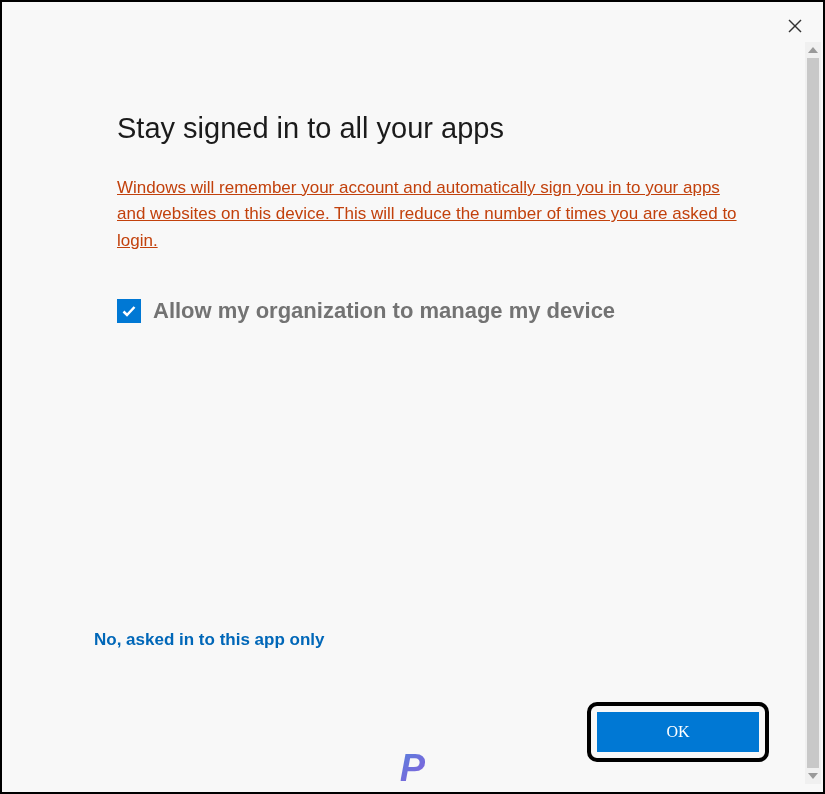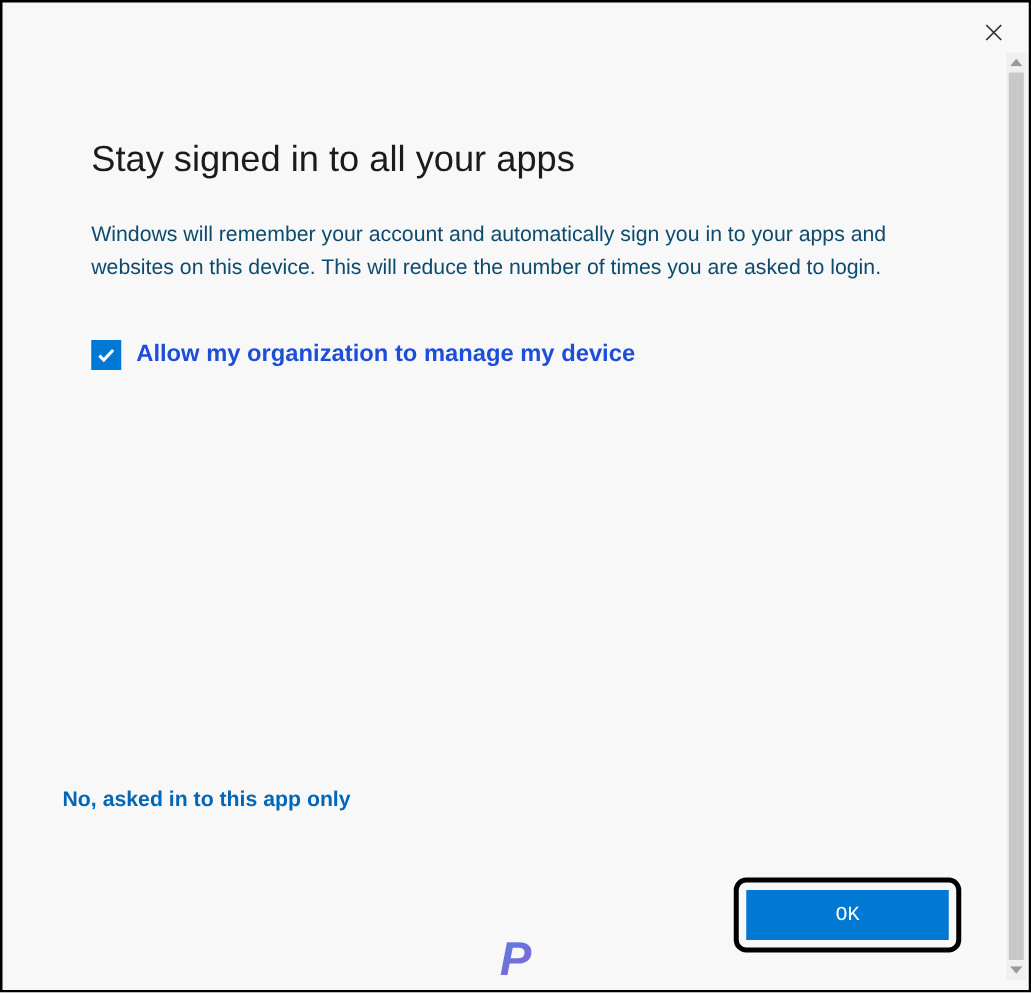--- a/index.html
+++ b/index.html
@@ -64,32 +64,34 @@
       bottom: 16px;
       left: 2px;
       right: 2px;
       background: #c8c8c8;
     }
     .content {
       padding: 110px 55px 40px 71px;
       margin-right: 18px;
       height: 100%;
       position: relative;
+      margin-left: 44px;
     }
     .title {
       font-size: 29px;
       font-weight: 400;
       color: #1b1b1b;
       margin-bottom: 30px;
     }
     .description {
       font-size: 17px;
       line-height: 1.55;
-      color: #0c4a6e;
+      color: #c2410c;
       margin-bottom: 44px;
+      text-decoration: underline;
     }
     .checkbox-row {
       display: flex;
       align-items: center;
       gap: 12px;
       margin-bottom: 16px;
     }
     .checkbox {
       width: 24px;
       height: 24px;
@@ -101,23 +103,23 @@
       flex-shrink: 0;
     }
     .checkbox svg {
       width: 16px;
       height: 16px;
       stroke: #fff;
       stroke-width: 2.5;
       fill: none;
     }
     .checkbox-label {
-      font-size: 19px;
+      font-size: 22px;
       font-weight: 600;
-      color: #1d4ed8;
+      color: #737373;
     }
     .option-desc {
       font-size: 17px;
       line-height: 1.55;
       color: #1b1b1b;
     }
     .info-icon {
       display: inline-flex;
       vertical-align: -2px;
       width: 17px;
@@ -155,21 +157,21 @@
       padding: 6px;
       display: inline-block;
     }
     .ok-button {
       background: #0078d4;
       color: #fff;
       border: none;
       width: 162px;
       height: 40px;
       font-size: 16px;
-      font-family: Liberation Mono, monospace;
+      font-family: Liberation Serif, serif;
       cursor: pointer;
     }
     .watermark {
       position: absolute;
       bottom: 2px;
       left: 50%;
       transform: translateX(-50%);
       font-size: 38px;
       font-weight: 700;
       font-style: italic;

